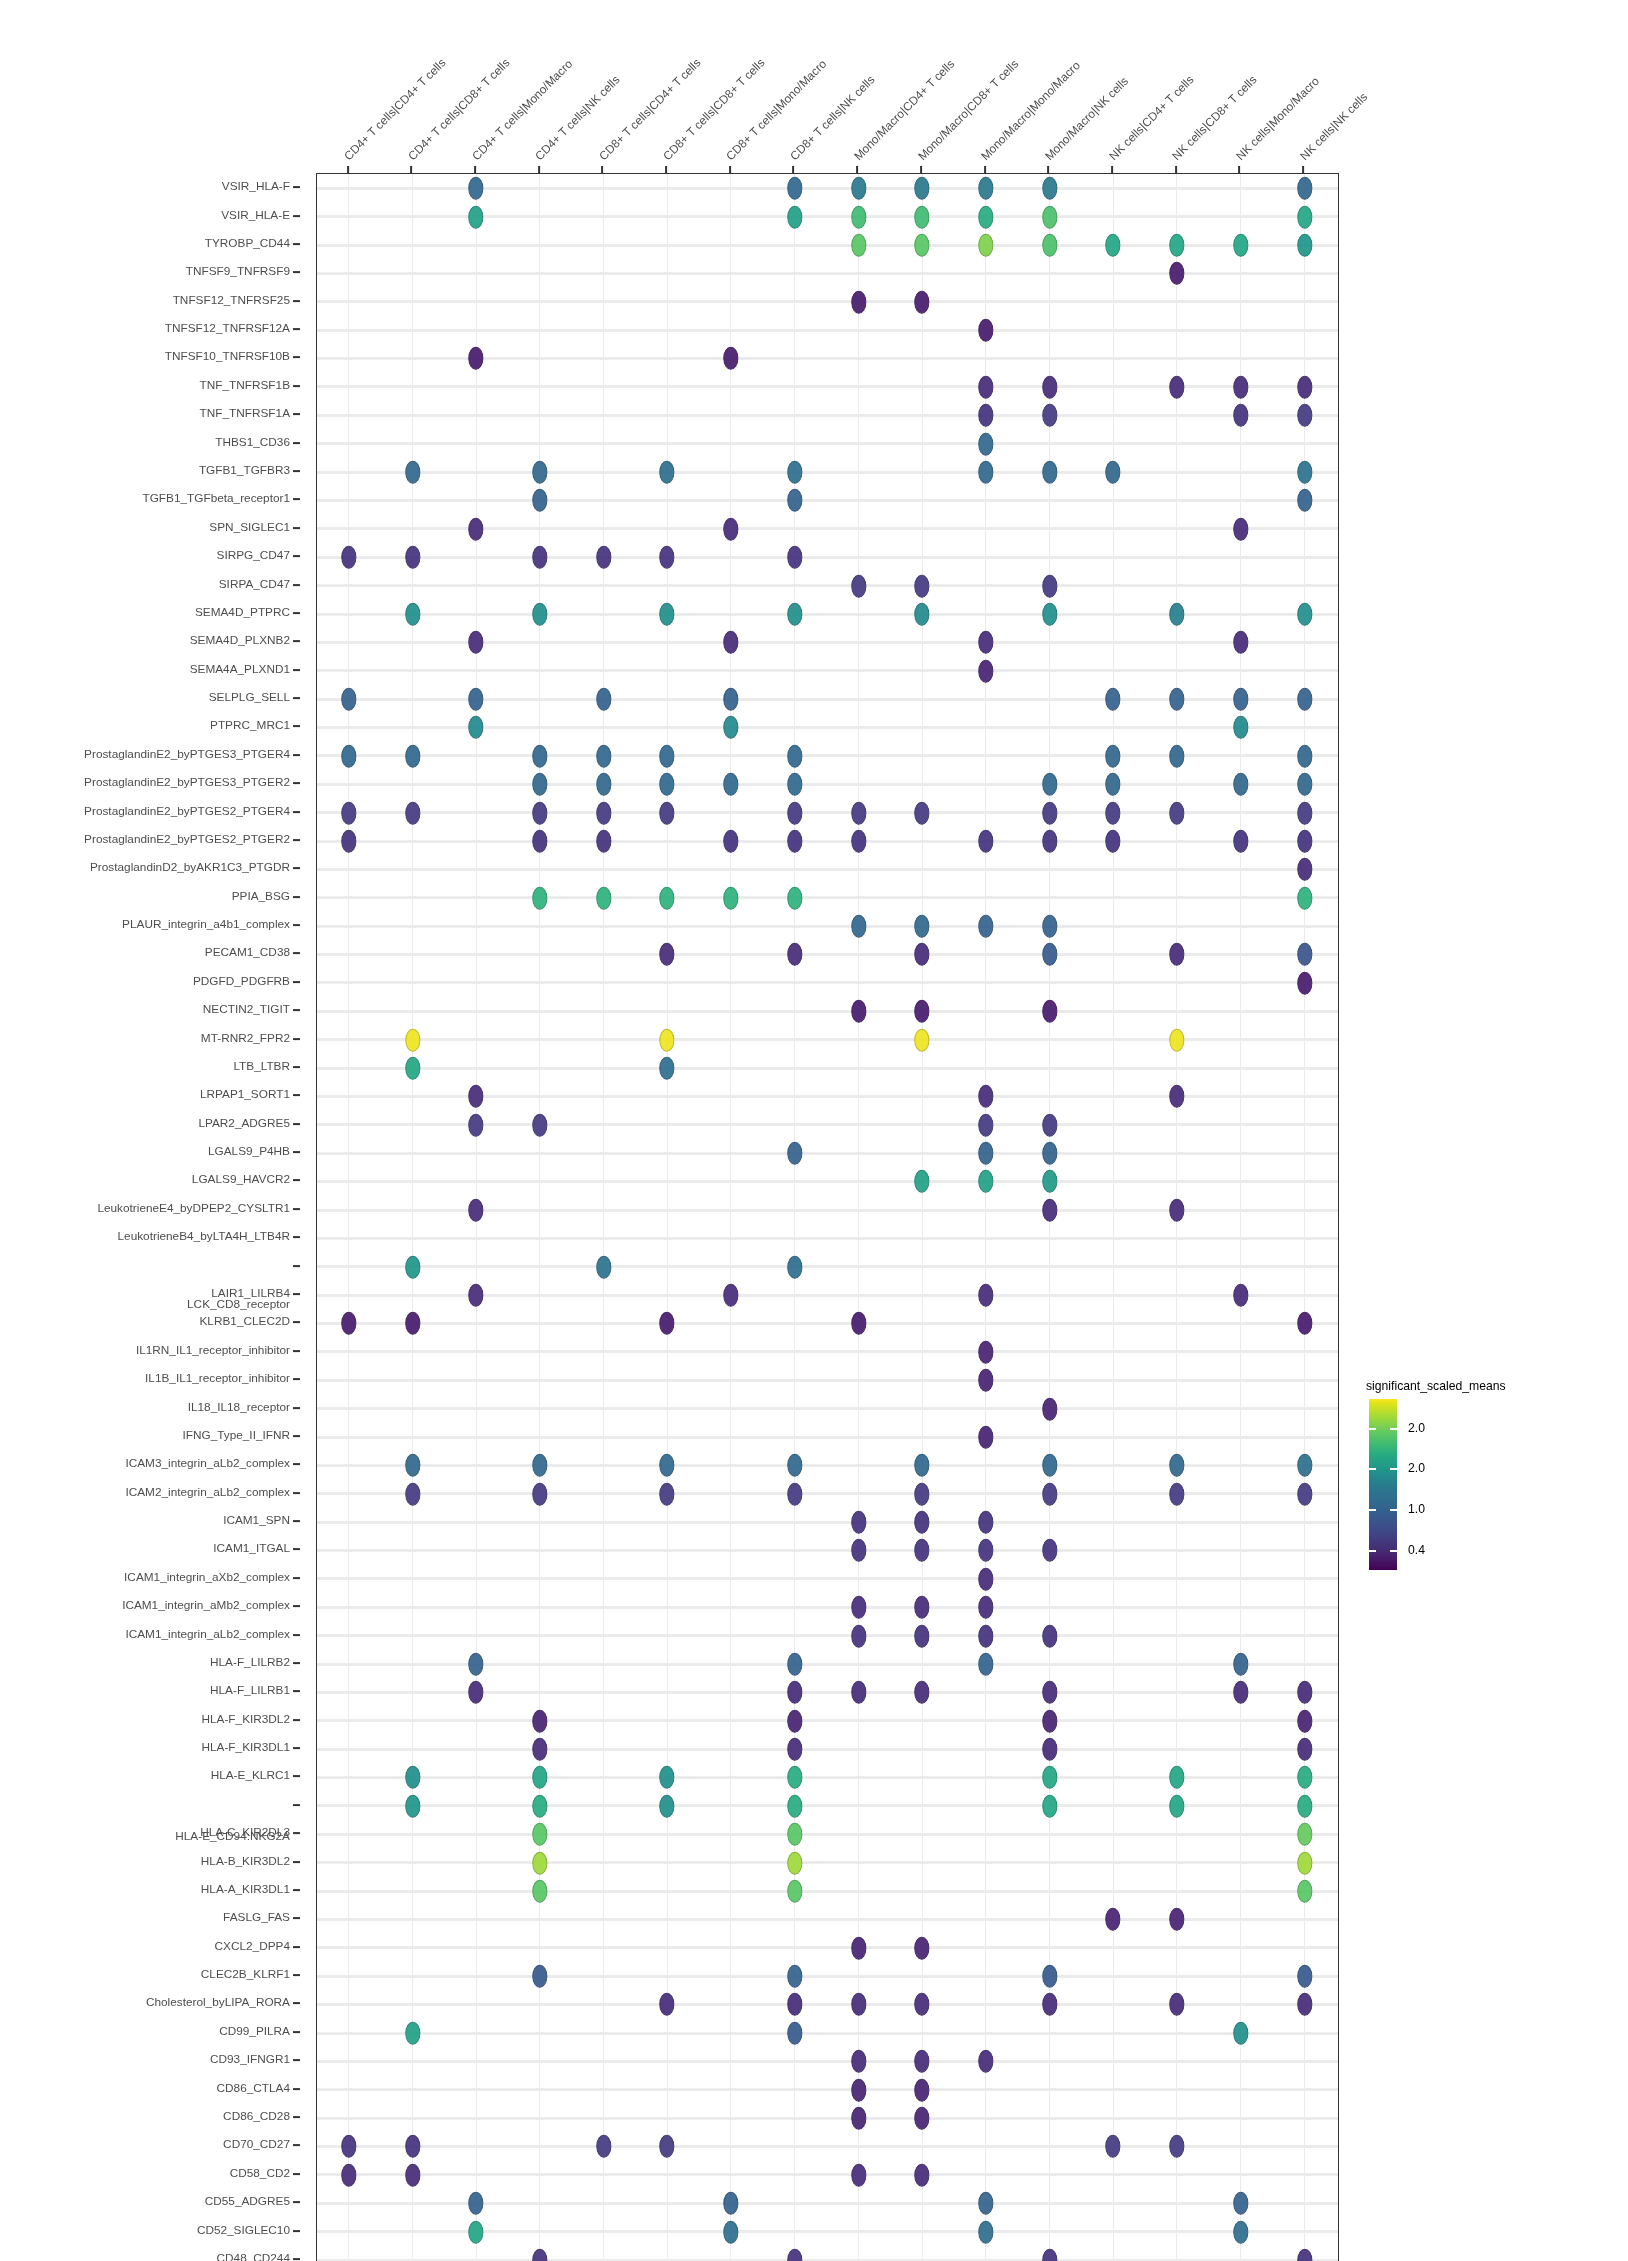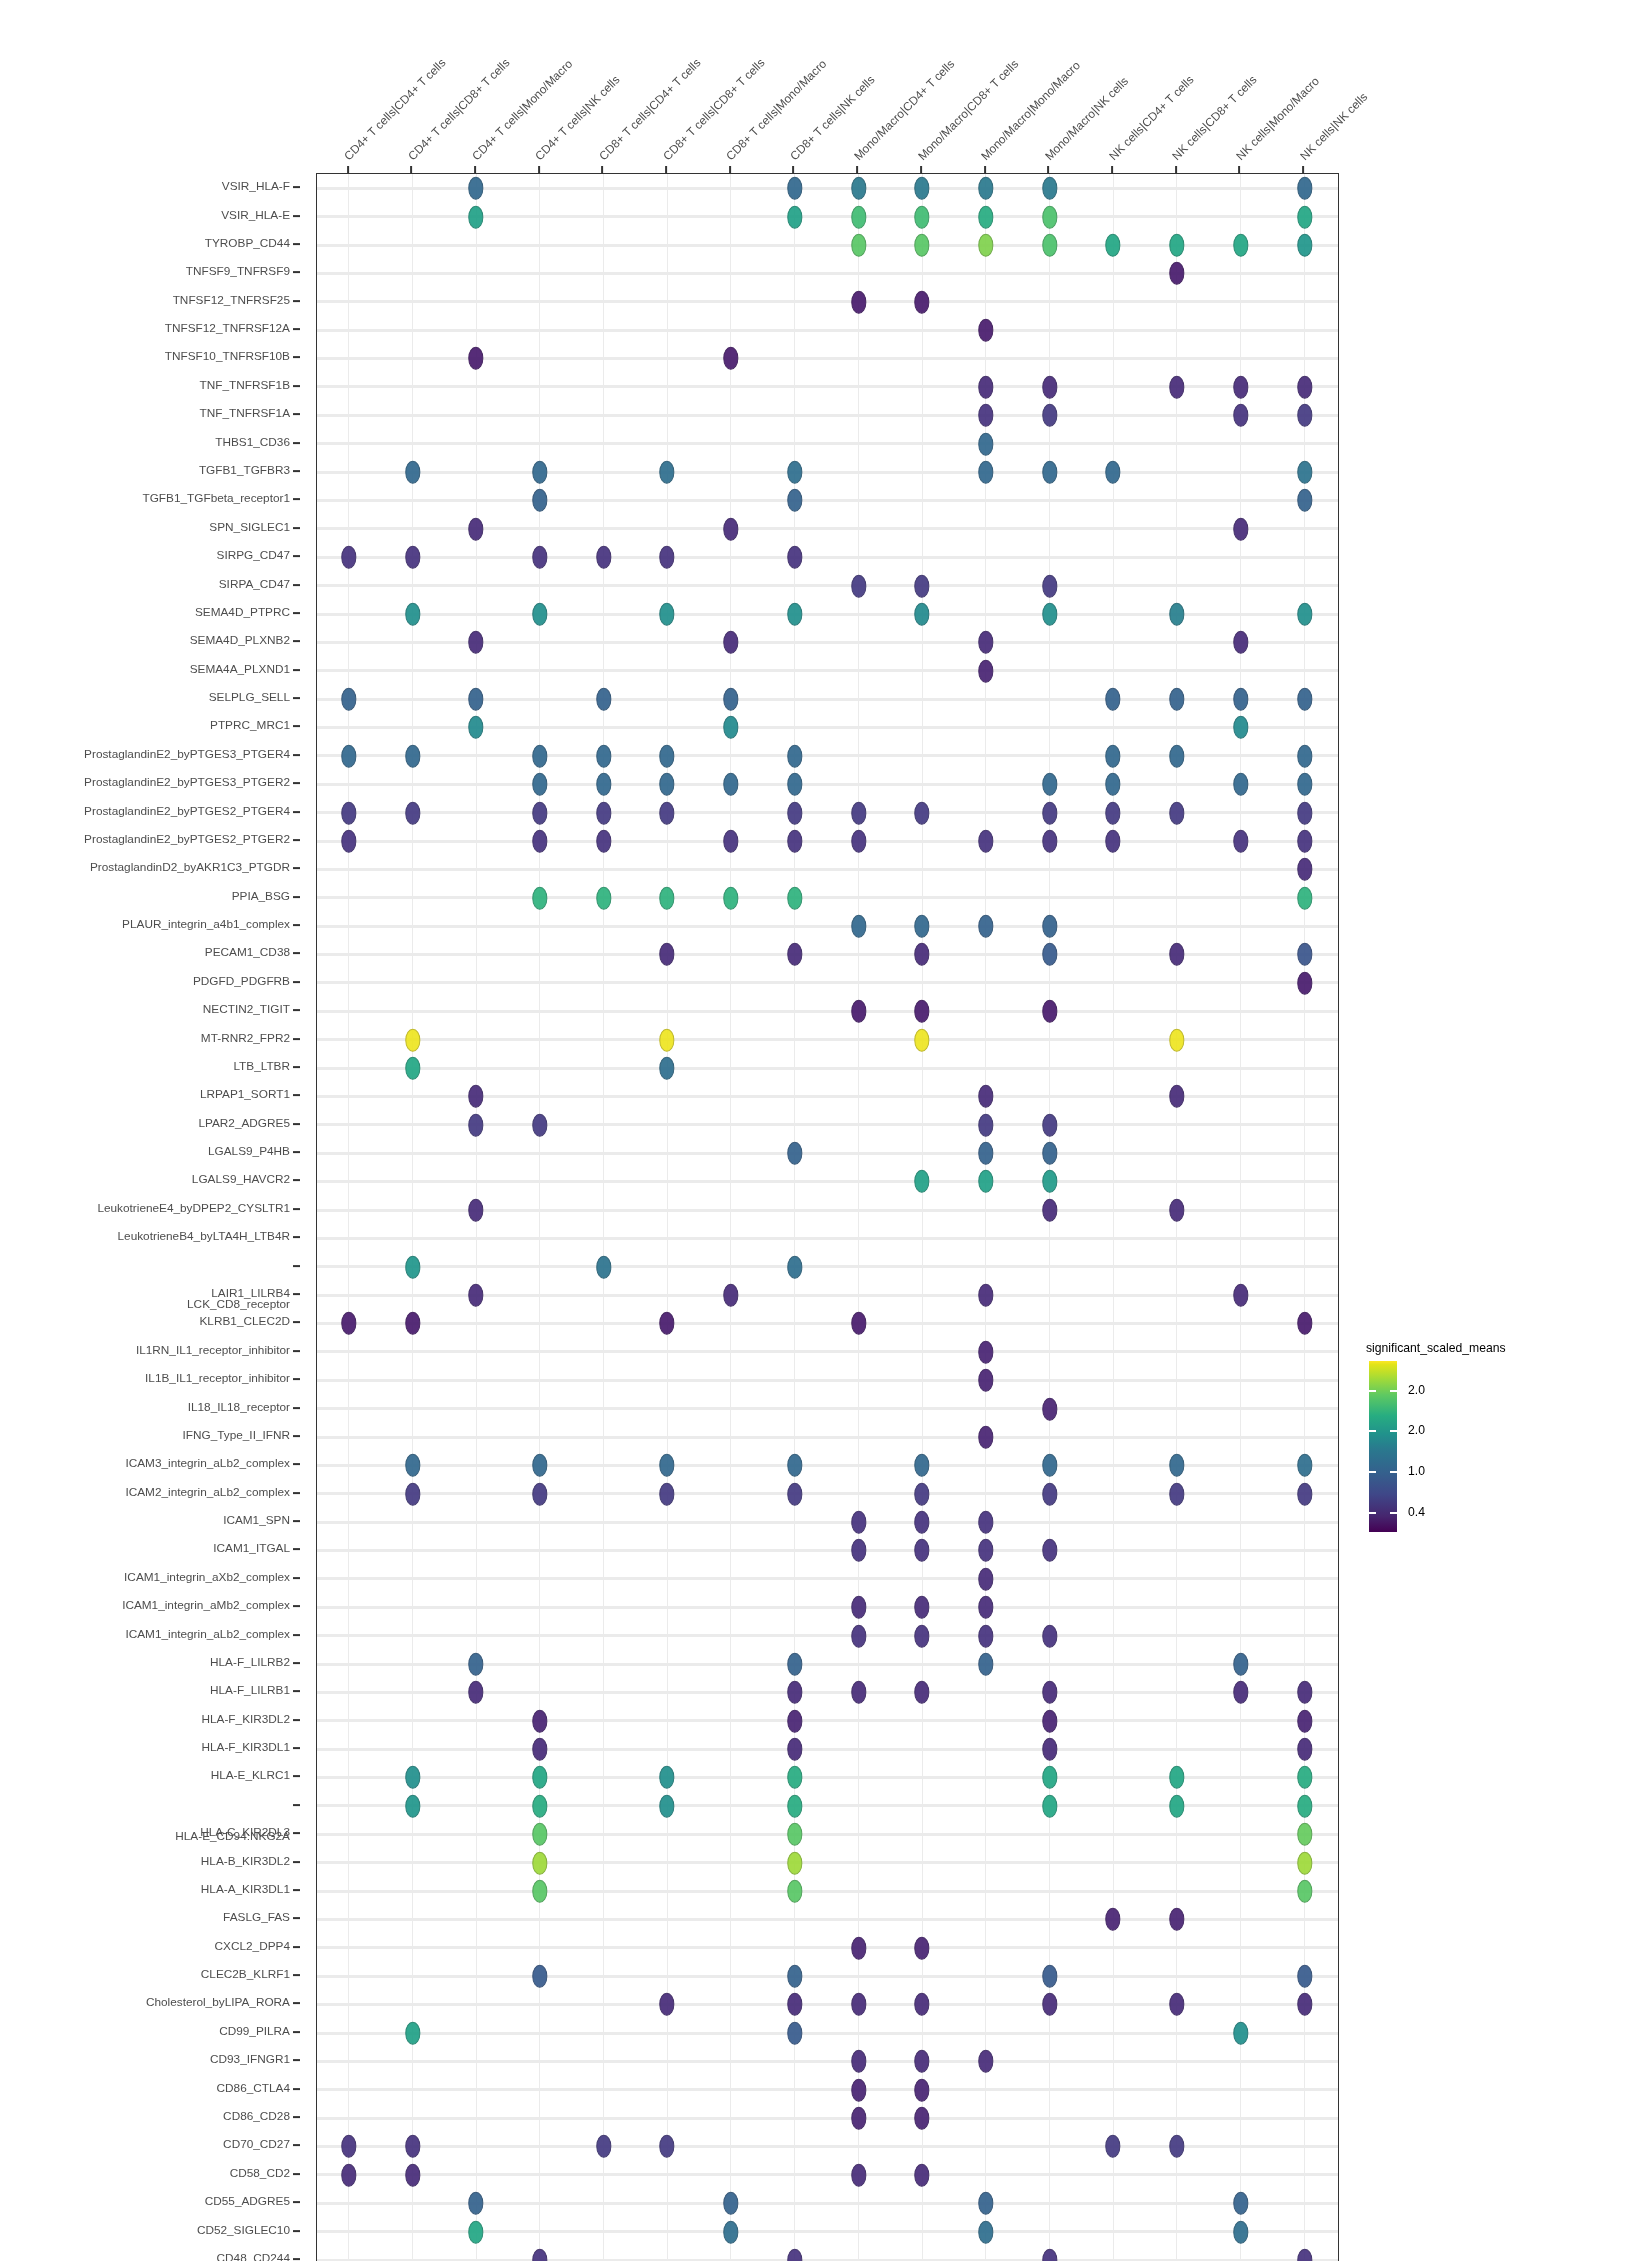--- a/index.html
+++ b/index.html
@@ -24,21 +24,21 @@
   .ytick{position:absolute;right:-7.2px;width:7.2px;height:1.8px;background:#333;transform:translateY(-50%);}
 
   
   #xlabels{position:absolute;left:0;top:0;width:1628px;height:173px;}
   .xlab{position:absolute;bottom:10px;font-size:11.8px;color:#4d4d4d;white-space:nowrap;
         transform-origin:left bottom;transform:rotate(-45deg);}
   .xtick{position:absolute;top:166px;width:1.8px;height:7.2px;background:#333;transform:translateX(-50%);}
 
   
   #legend{position:absolute;left:1366px;top:1341px;width:235px;}
-  #legend-title{font-size:12.2px;color:#000;white-space:nowrap;margin-bottom:6.3px;}
+  #legend-title{font-size:12.2px;color:#000;white-space:nowrap;margin-bottom:6.3px;margin-top:38px;}
   #legend-body{position:relative;}
   #legend-bar{position:absolute;left:2.7px;top:0;width:28px;height:171px;
       background:linear-gradient(to top,
         #440154 0%, #46256e 9%, #3f4788 22%, #34618d 35%,
         #2a788e 48%, #21918c 57%, #27ad81 68%, #5ec962 80%,
         #a5db36 90%, #e3e418 98%, #fde725 100%);}
   .legend-tick{position:absolute;height:1.8px;background:#ffffff;}
   .legend-val{position:absolute;left:42px;font-size:12.2px;color:#000;transform:translateY(-50%);}
 </style>
 </head>

